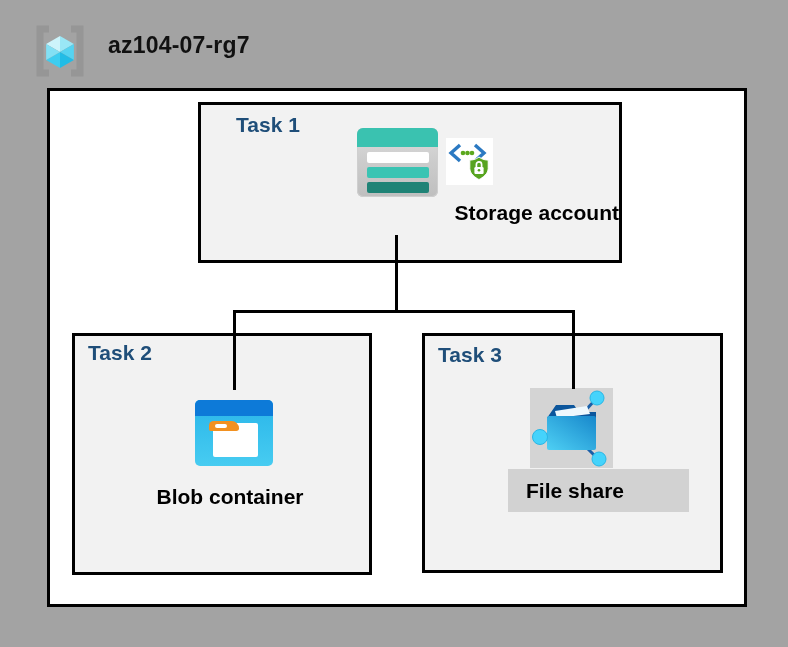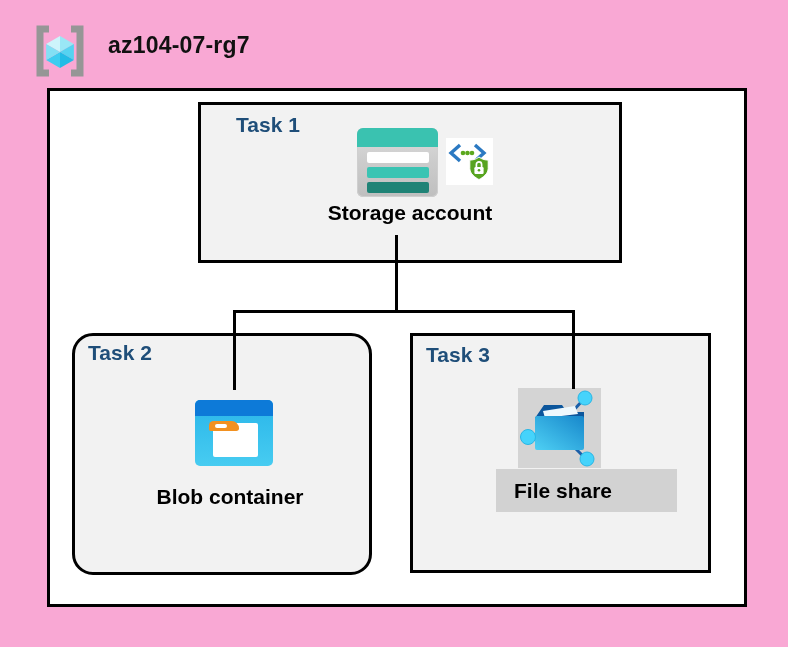--- a/index.html
+++ b/index.html
@@ -1,39 +1,39 @@
 <!DOCTYPE html>
 <html><head>
 <meta charset="utf-8">
 <style>
   html,body{margin:0;padding:0;background:#ffffff;}
   .canvas{
-    position:relative;width:788px;height:647px;background:#f9a8d4;overflow:hidden;
+    position:relative;width:788px;height:647px;background:#a3a3a3;overflow:hidden;
     font-family:"Liberation Sans", sans-serif;
   }
   .abs{position:absolute;}
 
   
   .rg-title{
     left:108px;top:32px;font-size:23px;font-weight:bold;color:#111111;letter-spacing:.2px;
   }
 
   
   .outer-box{
     left:47px;top:88px;width:700px;height:519px;
     border:3px solid #000;box-sizing:border-box;background:#ffffff;
   }
 
   
   .task-box{
     border:3px solid #000;box-sizing:border-box;background:#f2f2f2;
   }
   .task1{left:198px;top:102px;width:424px;height:161px;}
-  .task2{left:72px;top:333px;width:300px;height:242px;border-radius:21px;}
-  .task3{left:410px;top:333px;width:301px;height:240px;}
+  .task2{left:72px;top:333px;width:300px;height:242px;}
+  .task3{left:422px;top:333px;width:301px;height:240px;}
 
   .task-label{
     font-size:21px;font-weight:bold;color:#1f4e79;
   }
   .resource-label{
     font-size:21px;font-weight:bold;color:#000;white-space:nowrap;
   }
 
   
   .connector{background:#000;z-index:5;}
@@ -117,21 +117,21 @@
         <circle cx="17" cy="15" r="2.3" fill="#5ba81e"></circle>
         <circle cx="21.5" cy="15" r="2.3" fill="#5ba81e"></circle>
         <circle cx="26" cy="15" r="2.3" fill="#5ba81e"></circle>
         <path d="M33 19 c3 2.6 7.2 3.1 9.2 3.1 v8.6 c0 6.6 -9.2 10.8 -9.2 10.8 s-9.2 -4.2 -9.2 -10.8 v-8.6 c2 0 6.2 -0.5 9.2 -3.1 z" fill="#57a41f" stroke="#ffffff" stroke-width="1"></path>
         <path d="M30.4 29 v-2.6 a2.6 2.6 0 0 1 5.2 0 V29" fill="none" stroke="#ffffff" stroke-width="1.7"></path>
         <rect x="28.4" y="29" width="9.2" height="7" rx="1.2" fill="#ffffff"></rect>
         <circle cx="33" cy="32.2" r="1.3" fill="#57a41f"></circle>
       </svg>
     </div>
 
-    <div class="abs resource-label" style="left:0;top:197px;width:418px;text-align:center;position:absolute;top:96px;">Storage account</div>
+    <div class="abs resource-label" style="left:0;top:197px;width:418px;text-align:right;position:absolute;top:96px;">Storage account</div>
   </div>
 
   <div class="abs task-box task2">
     <div class="abs task-label" style="left:13px;top:5px;">Task 2</div>
 
     <div class="abs blob-icon">
       <div class="blob-bar"></div>
       <div class="blob-folder"></div>
       <div class="blob-tab">
         <div class="blob-tab-dash"></div>

